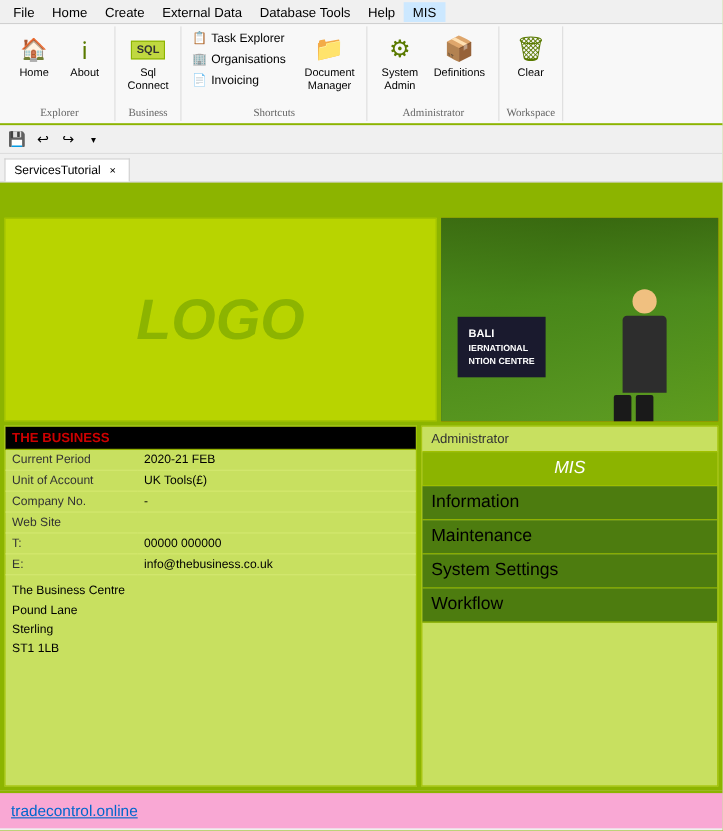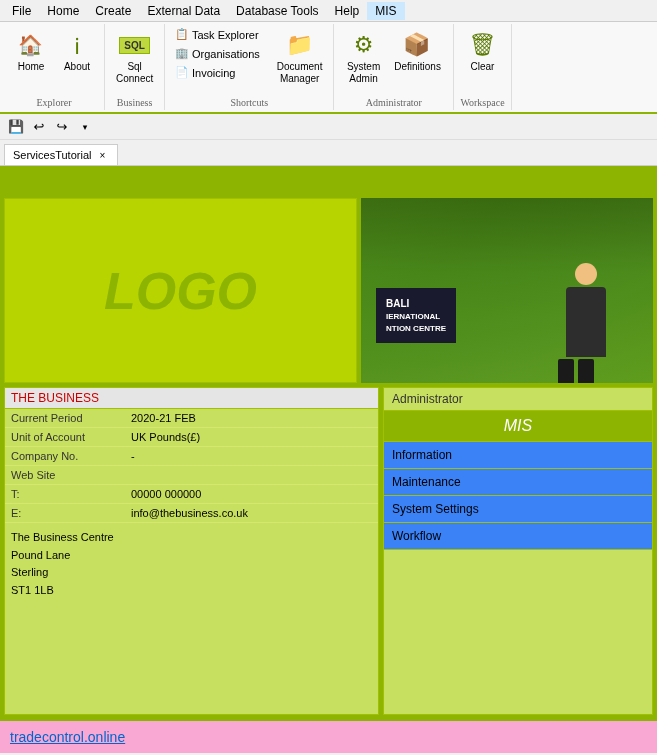--- a/index.html
+++ b/index.html
@@ -31,41 +31,41 @@
     .doc-tab { background: #fff; border: 1px solid #ccc; border-bottom: none; padding: 3px 8px; font-size: 11px; display: flex; align-items: center; gap: 4px; cursor: pointer; }
     .doc-tab .close-btn { width: 14px; height: 14px; display: flex; align-items: center; justify-content: center; border-radius: 2px; font-size: 10px; cursor: pointer; }
 
     
     .main-content { background: #8cb400; padding: 4px; display: flex; flex-direction: column; gap: 4px; height: calc(755px - 22px - 94px - 26px - 26px - 34px); }
 
     
     .top-section { display: flex; gap: 4px; height: 185px; margin-top: 28px; }
     .logo-panel { background: #b8d400; flex: 1; display: flex; align-items: center; justify-content: center; border: 1px solid #a0c000; }
     .logo-text { font-size: 52px; font-weight: bold; color: #8cb400; font-style: italic; }
-    .photo-panel { width: 292px; background: #a16207; overflow: hidden; display: flex; align-items: center; justify-content: center; }
+    .photo-panel { width: 252px; background: #a16207; overflow: hidden; display: flex; align-items: center; justify-content: center; }
     .photo-placeholder { width: 100%; height: 100%; background: linear-gradient(135deg, #4a7c20 0%, #2d5a0e 30%, #3d6b1a 50%, #5a8a30 70%, #8cb400 100%); position: relative; display: flex; align-items: center; justify-content: center; }
     .photo-sign { position: absolute; bottom: 30px; left: 10px; background: #1a1a2e; color: white; padding: 8px 12px; font-size: 11px; font-weight: bold; }
 
     
     .info-section { display: flex; gap: 4px; flex: 1; }
     .left-panel { flex: 1; background: #c8e060; border: 1px solid #a0c000; }
     .right-panel { width: 270px; background: #c8e060; border: 1px solid #a0c000; display: flex; flex-direction: column; }
 
     
-    .business-header { background: #e5e5e5; padding: 3px 6px; font-weight: normal; color: #cc0000; font-size: 12px; border-bottom: 1px solid #a0c000; }
+    .business-header { background: #000000; padding: 3px 6px; font-weight: bold; color: #cc0000; font-size: 12px; border-bottom: 1px solid #a0c000; }
     .info-table { width: 100%; border-collapse: collapse; }
     .info-table td { padding: 3px 6px; font-size: 11px; vertical-align: top; border-bottom: 1px solid #d4e870; }
     .info-table td:first-child { color: #333; font-weight: normal; width: 120px; }
     .info-table td:last-child { color: #000; }
     .address-cell { padding: 6px 6px; font-size: 11px; line-height: 1.6; }
 
     
     .admin-header { background: #c8e060; padding: 4px 8px; font-size: 12px; color: #333; border-bottom: 1px solid #a0c000; }
     .mis-header { background: #8cb400; color: #fff; text-align: center; padding: 6px; font-size: 16px; font-style: italic; border-bottom: 1px solid #a0c000; }
-    .menu-item { padding: 6px 8px; font-size: 12px; border-bottom: 1px solid #a0c000; cursor: pointer; background: #3b82f6; }
+    .menu-item { padding: 6px 8px; font-size: 16px; border-bottom: 1px solid #a0c000; cursor: pointer; background: #4d7c0f; }
 
     
     .footer { background: #f9a8d4; height: 34px; display: flex; align-items: center; padding: 0 10px; border-top: 2px solid #8cb400; }
     .footer-link { color: #0066cc; font-size: 14px; text-decoration: underline; cursor: pointer; }
 
     
     .icon-home { color: #5a7a00; font-size: 20px; }
     .icon-sql { background: #c0d840; border: 1px solid #8cb400; padding: 2px 4px; font-size: 10px; font-weight: bold; color: #333; }
   </style>
 </head>
@@ -210,21 +210,21 @@
     <div class="left-panel">
       <div class="business-header">THE BUSINESS</div>
       <table class="info-table">
         <tbody>
             <tr>
           <td>Current Period</td>
           <td>2020-21 FEB</td>
         </tr>
         <tr>
           <td>Unit of Account</td>
-          <td>UK Pounds(£)</td>
+          <td>UK Tools(£)</td>
         </tr>
         <tr>
           <td>Company No.</td>
           <td>-</td>
         </tr>
         <tr>
           <td>Web Site</td>
           <td></td>
         </tr>
         <tr>

